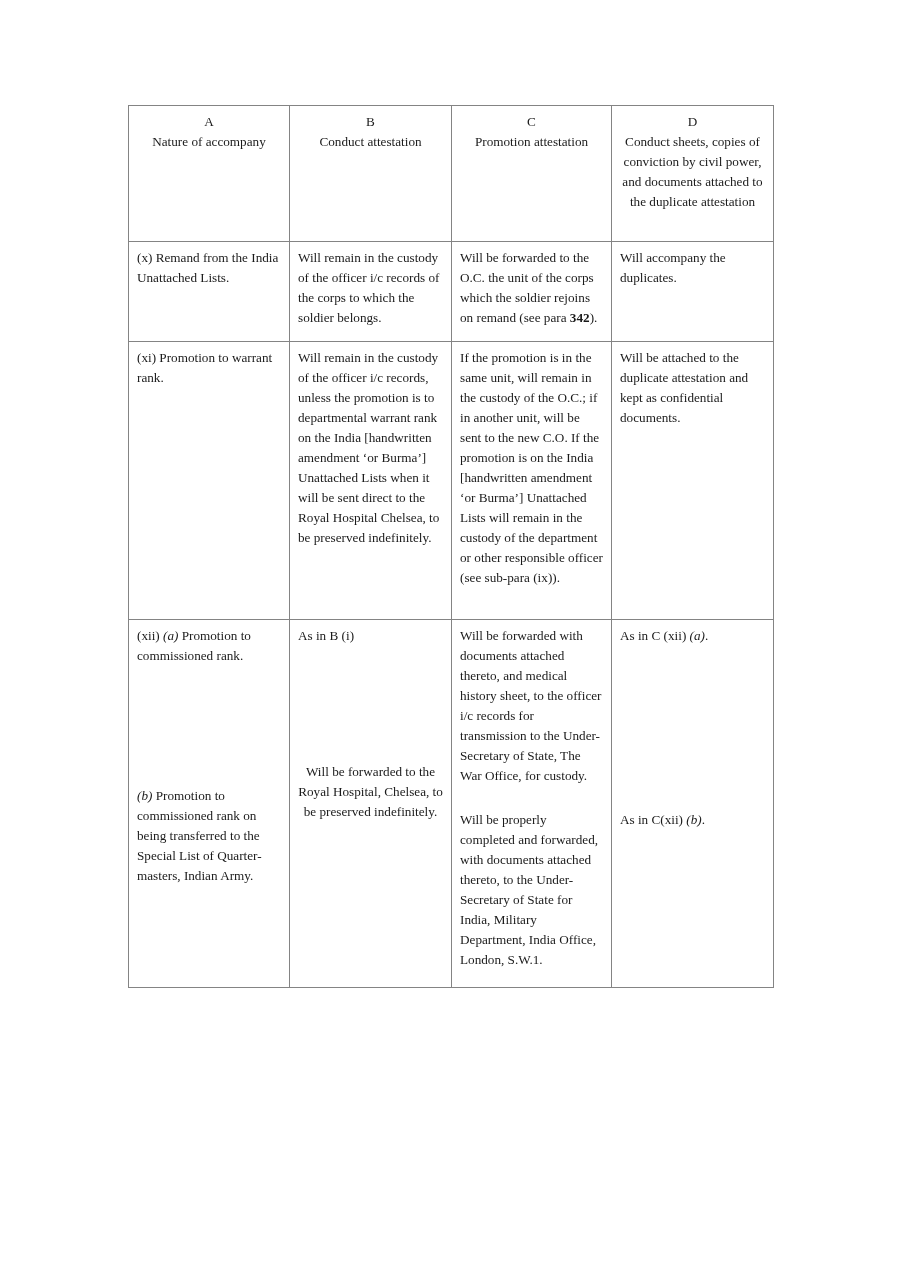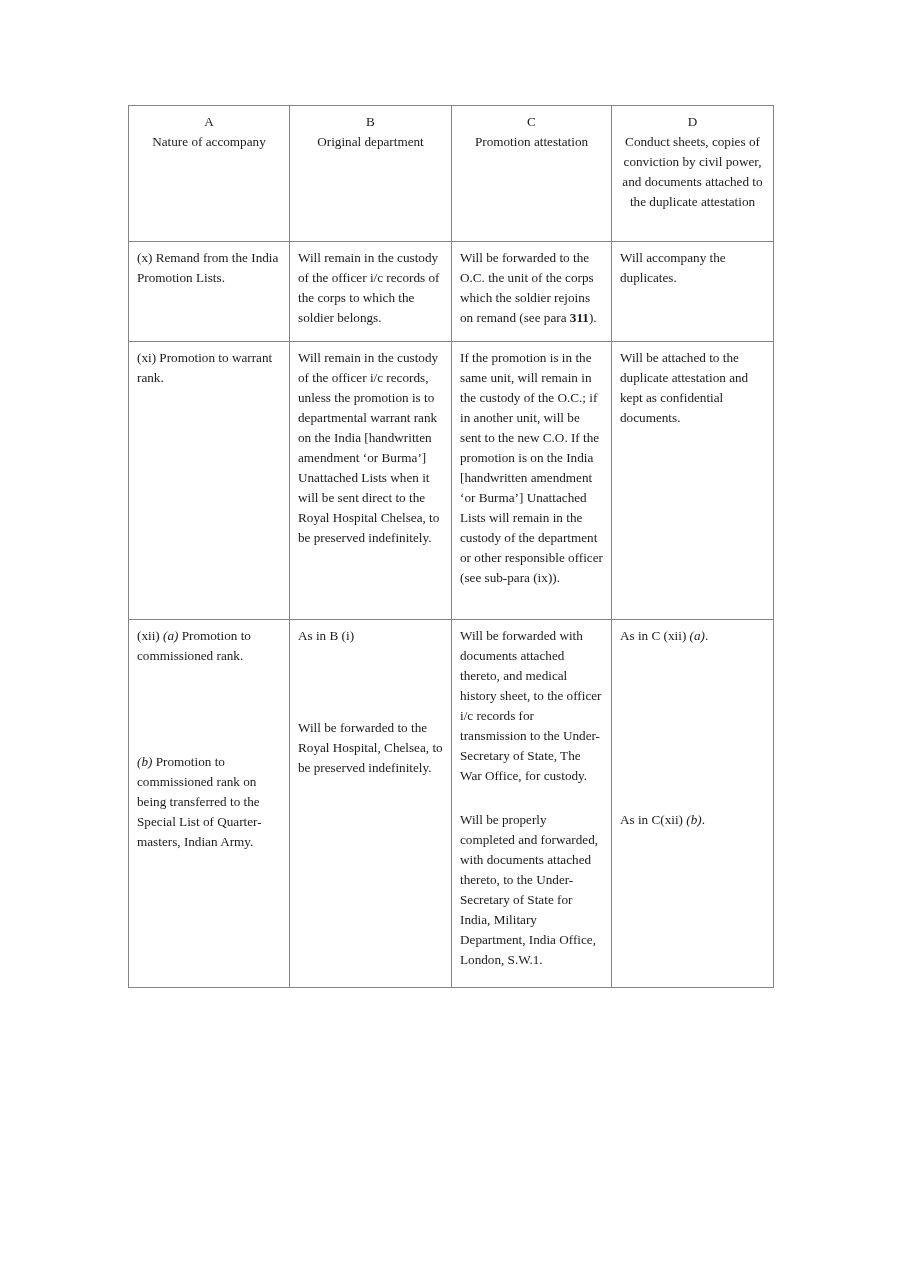--- a/index.html
+++ b/index.html
@@ -103,60 +103,60 @@
     </colgroup>
 
     <thead>
       <tr>
         <td class="hdr-a">
           <span class="col-letter">A</span>
           <span class="col-caption">Nature of accompany</span>
         </td>
         <td class="hdr-b">
           <span class="col-letter">B</span>
-          <span class="col-caption">Original department</span>
+          <span class="col-caption">Conduct attestation</span>
         </td>
         <td>
           <span class="col-letter">C</span>
           <span class="col-caption">Promotion attestation</span>
         </td>
         <td>
           <span class="col-letter">D</span>
           <span class="col-caption">Conduct sheets, copies of conviction by civil power, and documents attached to the duplicate attestation</span>
         </td>
       </tr>
     </thead>
 
     <tbody>
 
 
       <tr class="row-x">
-        <td>(x) Remand from the India Promotion Lists.</td>
+        <td>(x) Remand from the India Unattached Lists.</td>
         <td>Will remain in the custody of the officer i/c records of the corps to which the soldier belongs.</td>
         <td>
-            <p class="cell-p"><span>Will be forwarded to the O.C. the unit of the corps which the soldier rejoins on remand (see para </span><strong>311</strong><span>).</span></p>
+            <p class="cell-p"><span>Will be forwarded to the O.C. the unit of the corps which the soldier rejoins on remand (see para </span><strong>342</strong><span>).</span></p>
           </td>
         <td>Will accompany the duplicates.</td>
       </tr>
 
       <tr class="row-xi">
         <td>(xi) Promotion to warrant rank.</td>
         <td>Will remain in the custody of the officer i/c records, unless the promotion is to departmental warrant rank on the India [handwritten amendment ‘or Burma’] Unattached Lists when it will be sent direct to the Royal Hospital Chelsea, to be preserved indefinitely.</td>
         <td>If the promotion is in the same unit, will remain in the custody of the O.C.; if in another unit, will be sent to the new C.O. If the promotion is on the India [handwritten amendment ‘or Burma’] Unattached Lists will remain in the custody of the department or other responsible officer (see sub-para (ix)).</td>
         <td>Will be attached to the duplicate attestation and kept as confidential documents.</td>
       </tr>
 
       <tr class="row-xii">
         <td>
           <p class="cell-p"><span>(xii) </span><em>(a)</em><span> Promotion to commissioned rank.</span></p>
-          <p class="cell-p" style="margin-top:86px;"><em>(b)</em><span> Promotion to commissioned rank on being transferred to the Special List of Quarter-masters, Indian Army.</span></p>
+          <p class="cell-p" style="margin-top:120px;"><em>(b)</em><span> Promotion to commissioned rank on being transferred to the Special List of Quarter-masters, Indian Army.</span></p>
         </td>
         <td>
           <p class="cell-p">As in B (i)</p>
-          <p class="cell-p" style="margin-top:72px;">Will be forwarded to the Royal Hospital, Chelsea, to be preserved indefinitely.</p>
+          <p class="cell-p" style="margin-top:116px;text-align:center;">Will be forwarded to the Royal Hospital, Chelsea, to be preserved indefinitely.</p>
         </td>
         <td>
           <p class="cell-p">Will be forwarded with documents attached thereto, and medical history sheet, to the officer i/c records for transmission to the Under-Secretary of State, The War Office, for custody.</p>
           <p class="cell-p" style="margin-top:24px;">Will be properly completed and forwarded, with documents attached thereto, to the Under-Secretary of State for India, Military Department, India Office, London, S.W.1.</p>
         </td>
         <td>
           <p class="cell-p"><span>As in C (xii) </span><em>(a)</em><span>.</span></p>
           <p class="cell-p" style="margin-top:164px;"><span>As in C(xii) </span><em>(b)</em><span>.</span></p>
         </td>
       </tr>

